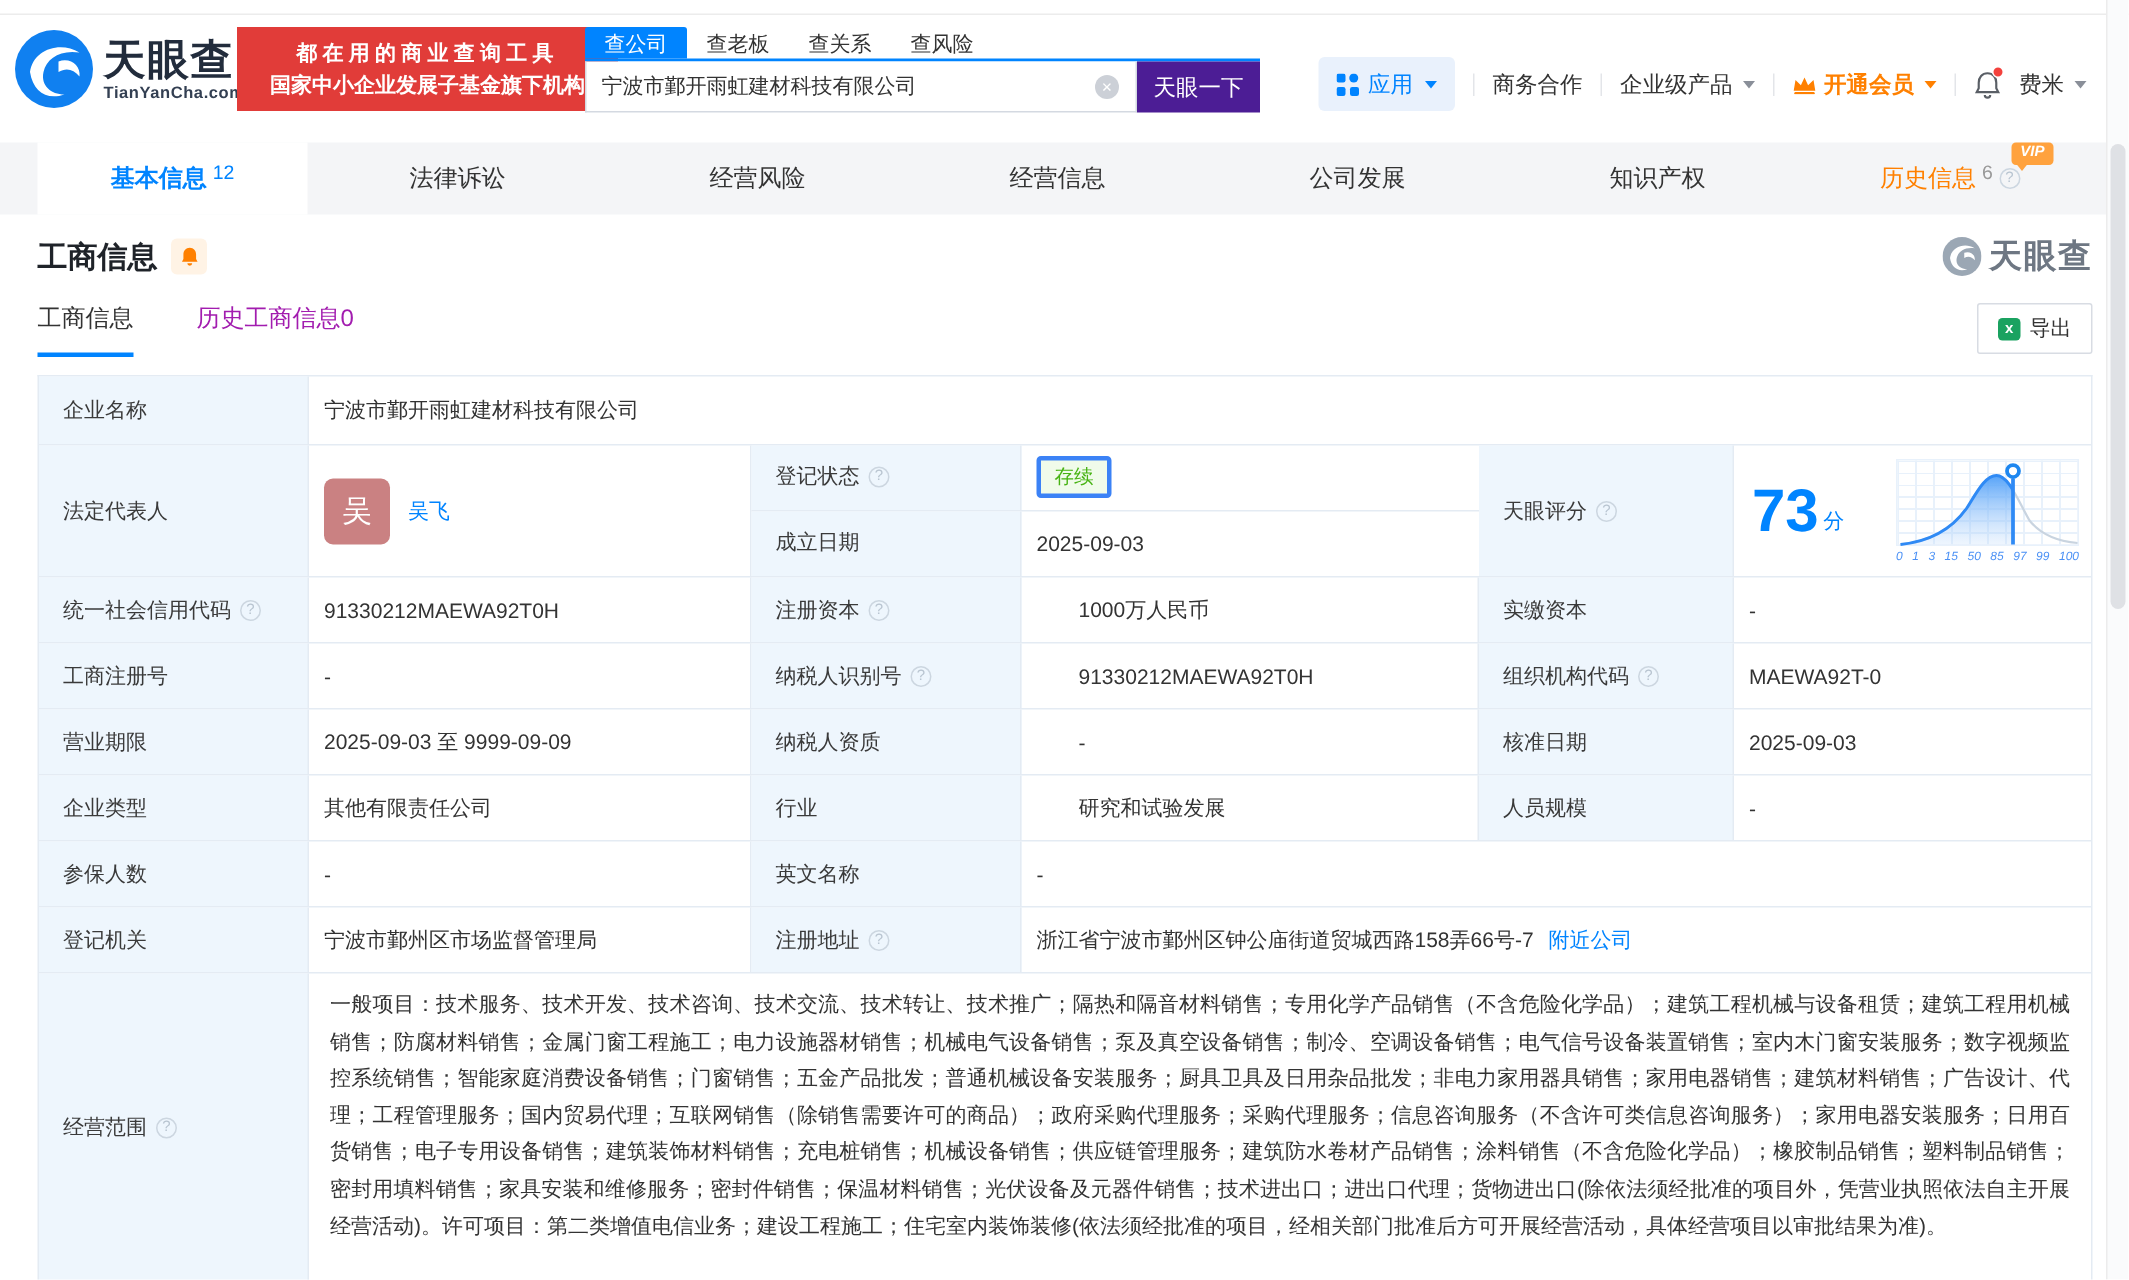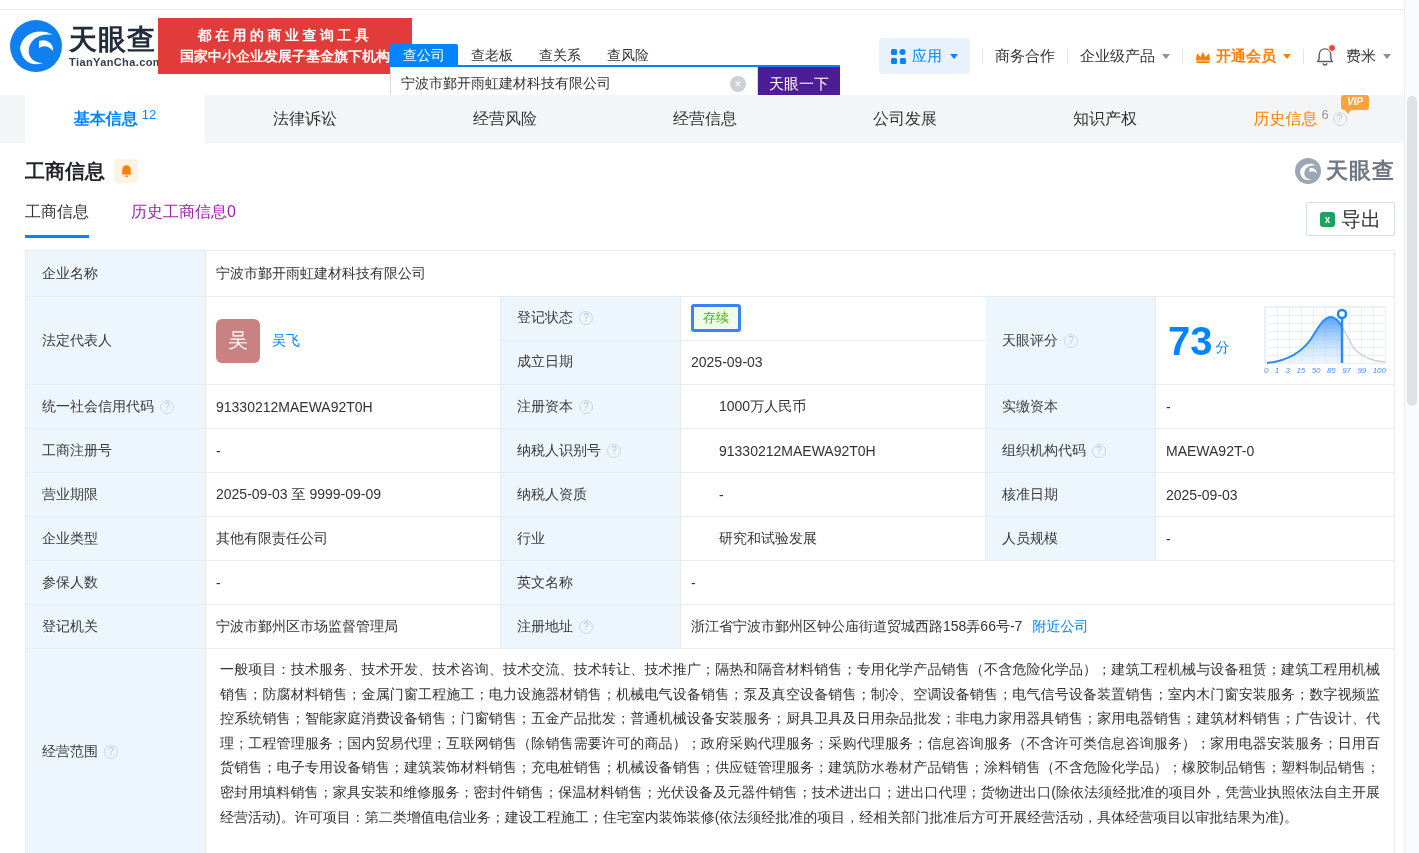--- a/index.html
+++ b/index.html
@@ -11,21 +11,21 @@
   
   header { position:absolute; top:10px; left:0; width:1419px; height:85px; background:#fff; }
   .logo { position:absolute; left:10px; top:10px; display:flex; align-items:center; cursor:pointer; }
   .logo-text { margin-left:7px; }
   .logo-cn { font-size:28px; font-weight:bold; color:#222c3c; letter-spacing:1px; line-height:30px;}
   .logo-en { font-size:11px; font-weight:bold; color:#333f52; letter-spacing:.4px; margin-top:1px;}
   .promo { position:absolute; left:158px; top:8px; width:254px; height:56px; background:#e13c39; color:#fff;
            display:flex; flex-direction:column; justify-content:center; align-items:center; gap:3px;
            font-size:14px; font-weight:bold; }
   .promo-l1 { letter-spacing:3.5px; }
-  .search { position:absolute; left:390px; top:8px; width:450px;margin-top:26px; }
+  .search { position:absolute; left:390px; top:8px; width:450px; }
   .search-tabs { display:flex; height:23px; border-bottom:2px solid #0084ff; }
   .stab { padding:0 13px; font-size:14px; color:#333; line-height:23px; cursor:pointer; }
   .stab.active { background:#0084ff; color:#fff; border-radius:2px 2px 0 0; }
   .search-row { display:flex; height:34px; position:relative; }
   .search-row input { flex:1; border:1px solid #d4d9e1; border-top:none; outline:none; padding:0 34px 0 10px;
                       font-size:14px; color:#333; font-family:inherit; }
   .clear { position:absolute; right:94px; top:9px; width:16px; height:16px; border-radius:50%;
            background:#ccd0d7; color:#fff; font-size:9px; line-height:16px; text-align:center; cursor:pointer; }
   .clear::before { content:"✕"; }
   .search-btn { width:82px; background:#4c1d95; color:#fff; border:none; font-size:15px; cursor:pointer; font-family:inherit; }
@@ -68,21 +68,21 @@
   .sec-title { font-size:20px; font-weight:bold; color:#1f2329; }
   .bell-chip { width:24px; height:24px; background:#fff3e5; border-radius:4px; margin-left:9px; display:flex;
                align-items:center; justify-content:center; cursor:pointer; }
   .watermark { margin-left:auto; display:flex; align-items:center; gap:5px; opacity:.85; }
   .wm-text { font-size:22px; font-weight:bold; color:#55606e; letter-spacing:1px; }
   .subtabs { margin-top:16px; display:flex; align-items:flex-start; height:44px; }
   .subtab { font-size:16px; margin-right:42px; padding-bottom:15px; position:relative; color:#333; cursor:pointer; }
   .subtab.active::after { content:""; position:absolute; left:0; bottom:0; width:100%; height:3px; background:#0084ff; }
   .subtab.dim { color:#a21caf; }
   .export { margin-left:auto; height:34px; padding:0 13px; background:#fff; border:1px solid #d8dce3; border-radius:2px;
-            font-size:20px; color:#333; display:flex; align-items:center; gap:6px; cursor:pointer; font-family:inherit; }
+            font-size:14px; color:#333; display:flex; align-items:center; gap:6px; cursor:pointer; font-family:inherit; }
   .xls { width:15px; height:15px; background:#1aa260; border-radius:3px; color:#fff; font-size:10px; font-weight:bold;
          line-height:15px; text-align:center; display:inline-block; }
   .xls::before { content:"x"; }
 
   
   .tbl { margin-top:4px; border:1px solid #e4ebf3; border-bottom:none; width:1370px; }
   .trow { display:flex; border-bottom:1px solid #e4ebf3; }
   .trow:last-child { border-bottom:none; }
   .cell { display:flex; align-items:center; padding:0 10px; border-right:1px solid #e4ebf3; min-height:100%; }
   .cell:last-child { border-right:none; }

